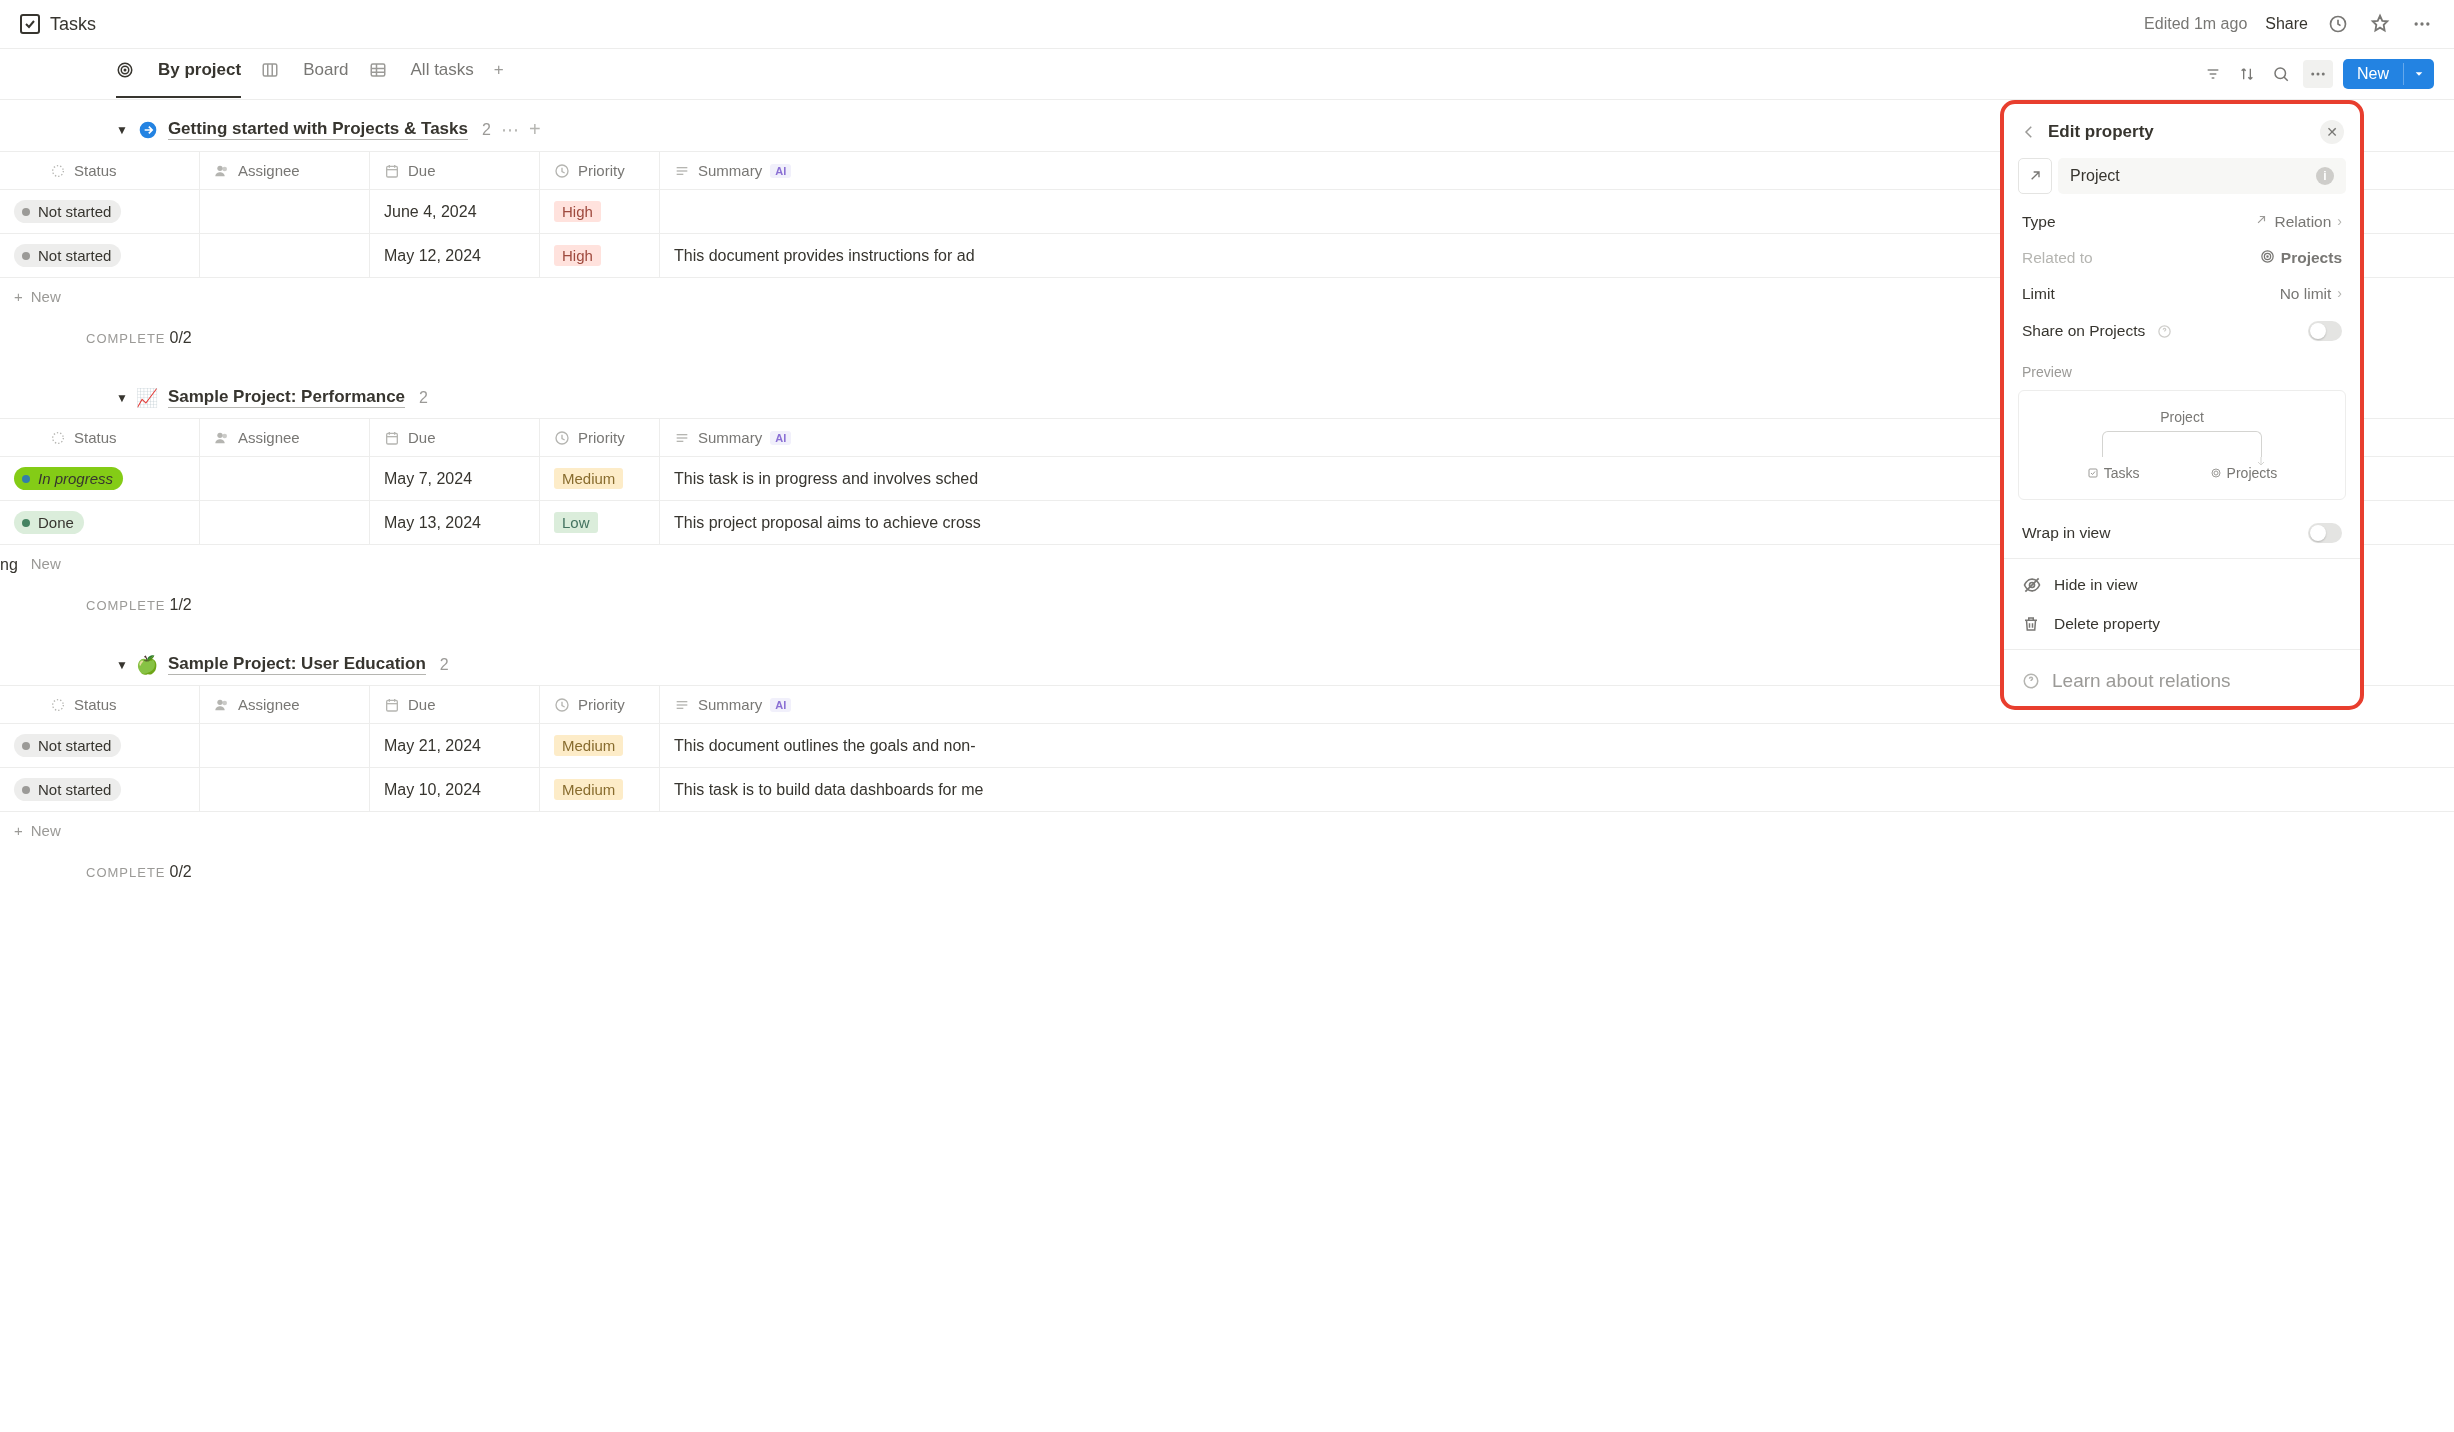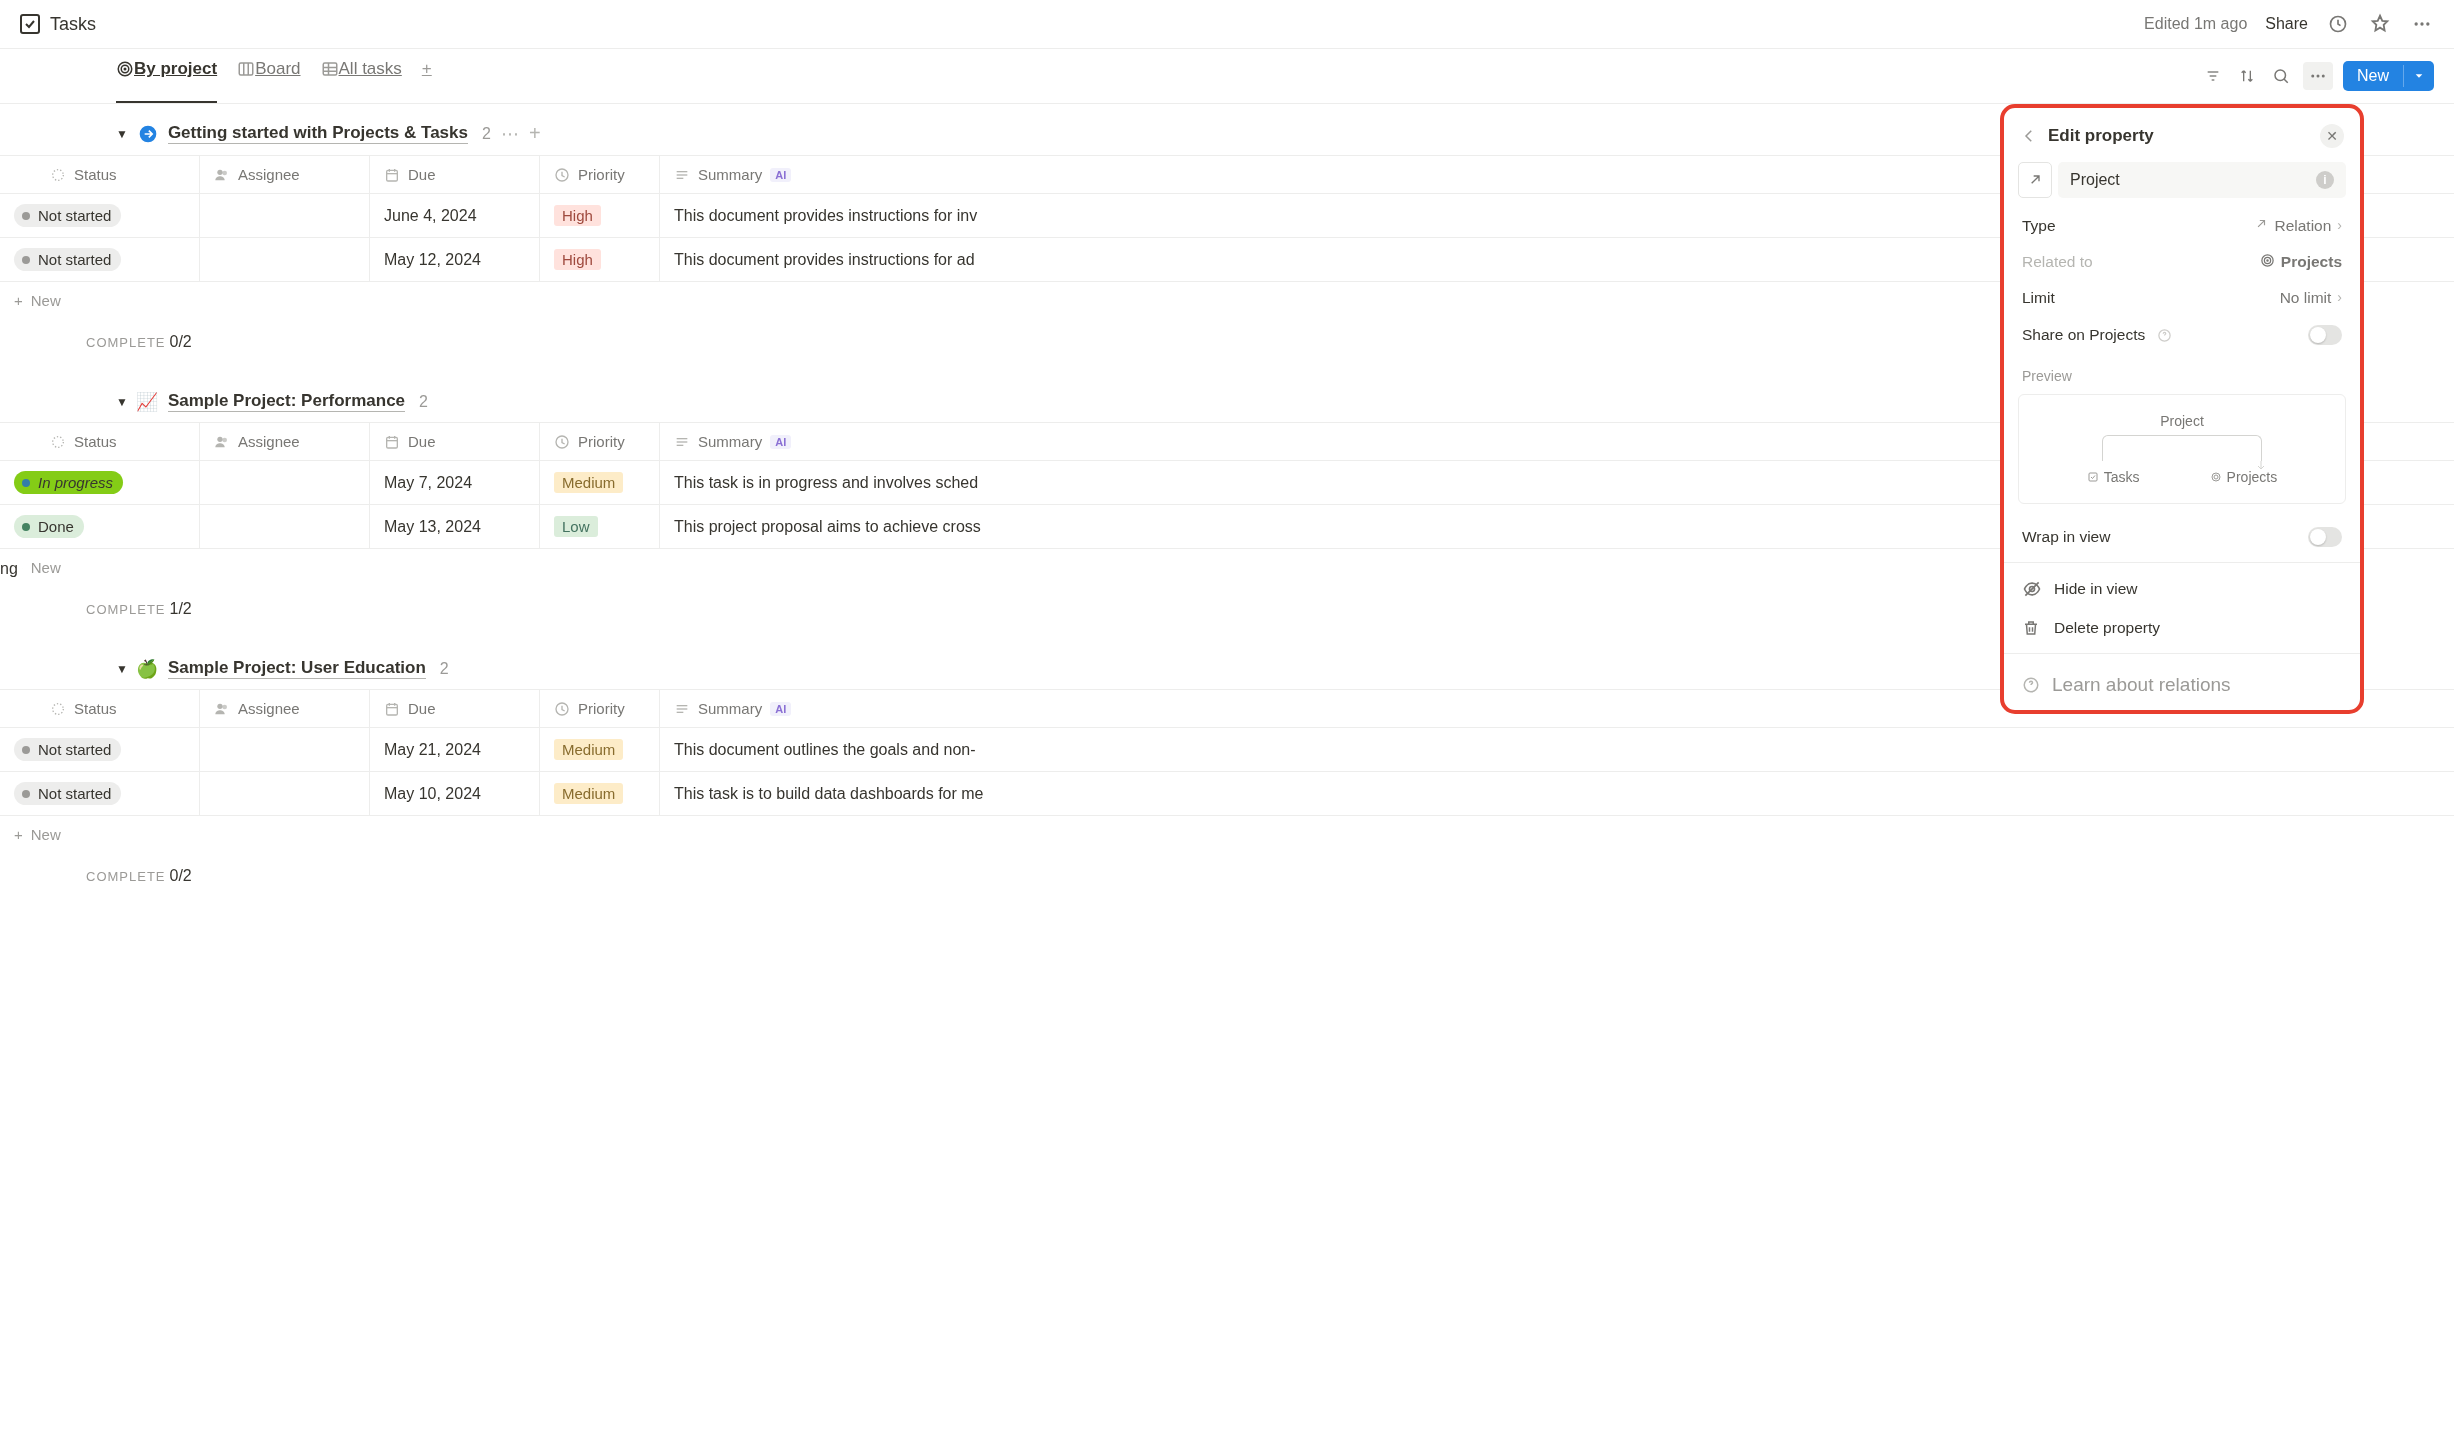--- a/index.html
+++ b/index.html
@@ -6,21 +6,21 @@
   body { font-family: -apple-system, BlinkMacSystemFont, "Segoe UI", Helvetica, Arial, sans-serif; color: #37352f; background: #fff; font-size: 16px; }
   .topbar { display: flex; align-items: center; justify-content: space-between; padding: 12px 20px; border-bottom: 1px solid #ededec; }
   .topbar-left { display: flex; align-items: center; gap: 10px; }
   .check-square { width: 20px; height: 20px; border: 2px solid #37352f; border-radius: 3px; display: flex; align-items: center; justify-content: center; font-size: 14px; }
   .title { font-size: 18px; font-weight: 500; }
   .topbar-right { display: flex; align-items: center; gap: 18px; color: #787774; }
   .topbar-right .share { color: #37352f; font-weight: 500; }
   .icon-btn { width: 24px; height: 24px; display: flex; align-items: center; justify-content: center; cursor: pointer; color: #787774; }
   .viewbar { display: flex; align-items: center; justify-content: space-between; padding: 10px 20px 0 116px; border-bottom: 1px solid #ededec; }
   .tabs { display: flex; align-items: center; gap: 20px; }
-  .tab { display: flex; align-items: center; gap: 0; padding-bottom: 22px; color: #787774; font-size: 17px; cursor: pointer; border-bottom: 2px solid transparent; text-decoration: underline; }
+  .tab { display: flex; align-items: center; gap: 24px; padding-bottom: 16px; color: #787774; font-size: 17px; cursor: pointer; border-bottom: 2px solid transparent; }
   .tab.active { color: #37352f; font-weight: 600; border-bottom: 2px solid #37352f; }
   .viewbar-right { display: flex; align-items: center; gap: 10px; padding-bottom: 10px; }
   .more-btn { width: 30px; height: 28px; border-radius: 4px; background: #f1f1ef; display: flex; align-items: center; justify-content: center; cursor: pointer; }
   .new-btn { display: flex; align-items: center; background: #2383e2; color: #fff; border-radius: 5px; overflow: hidden; font-weight: 500; }
   .new-btn .label { padding: 6px 14px; }
   .new-btn .split { border-left: 1px solid rgba(255,255,255,0.3); padding: 6px 10px; }
   .content { position: relative; }
   .group-header { display: flex; align-items: center; gap: 10px; padding: 18px 20px 10px 116px; }
   .group-header .caret { color: #37352f; font-size: 12px; }
   .group-header .icon-circle { width: 20px; height: 20px; display:flex; align-items:center; justify-content:center; }
@@ -247,21 +247,20 @@
         <span class="badge b-not">
           <span class="dot"></span>
           <span>Not started</span>
         </span>
       </div>
     <div class="cell c-assignee"></div>
     <div class="cell c-due">June 4, 2024</div>
     <div class="cell c-priority">
         <span class="pri p-high">High</span>
       </div>
-    <div class="cell c-summary">This document provides instructions for inv</div>
   </div>
   <div class="data-row">
     <div class="cell c-status">
         <span class="badge b-not">
           <span class="dot"></span>
           <span>Not started</span>
         </span>
       </div>
     <div class="cell c-assignee"></div>
     <div class="cell c-due">May 12, 2024</div>

